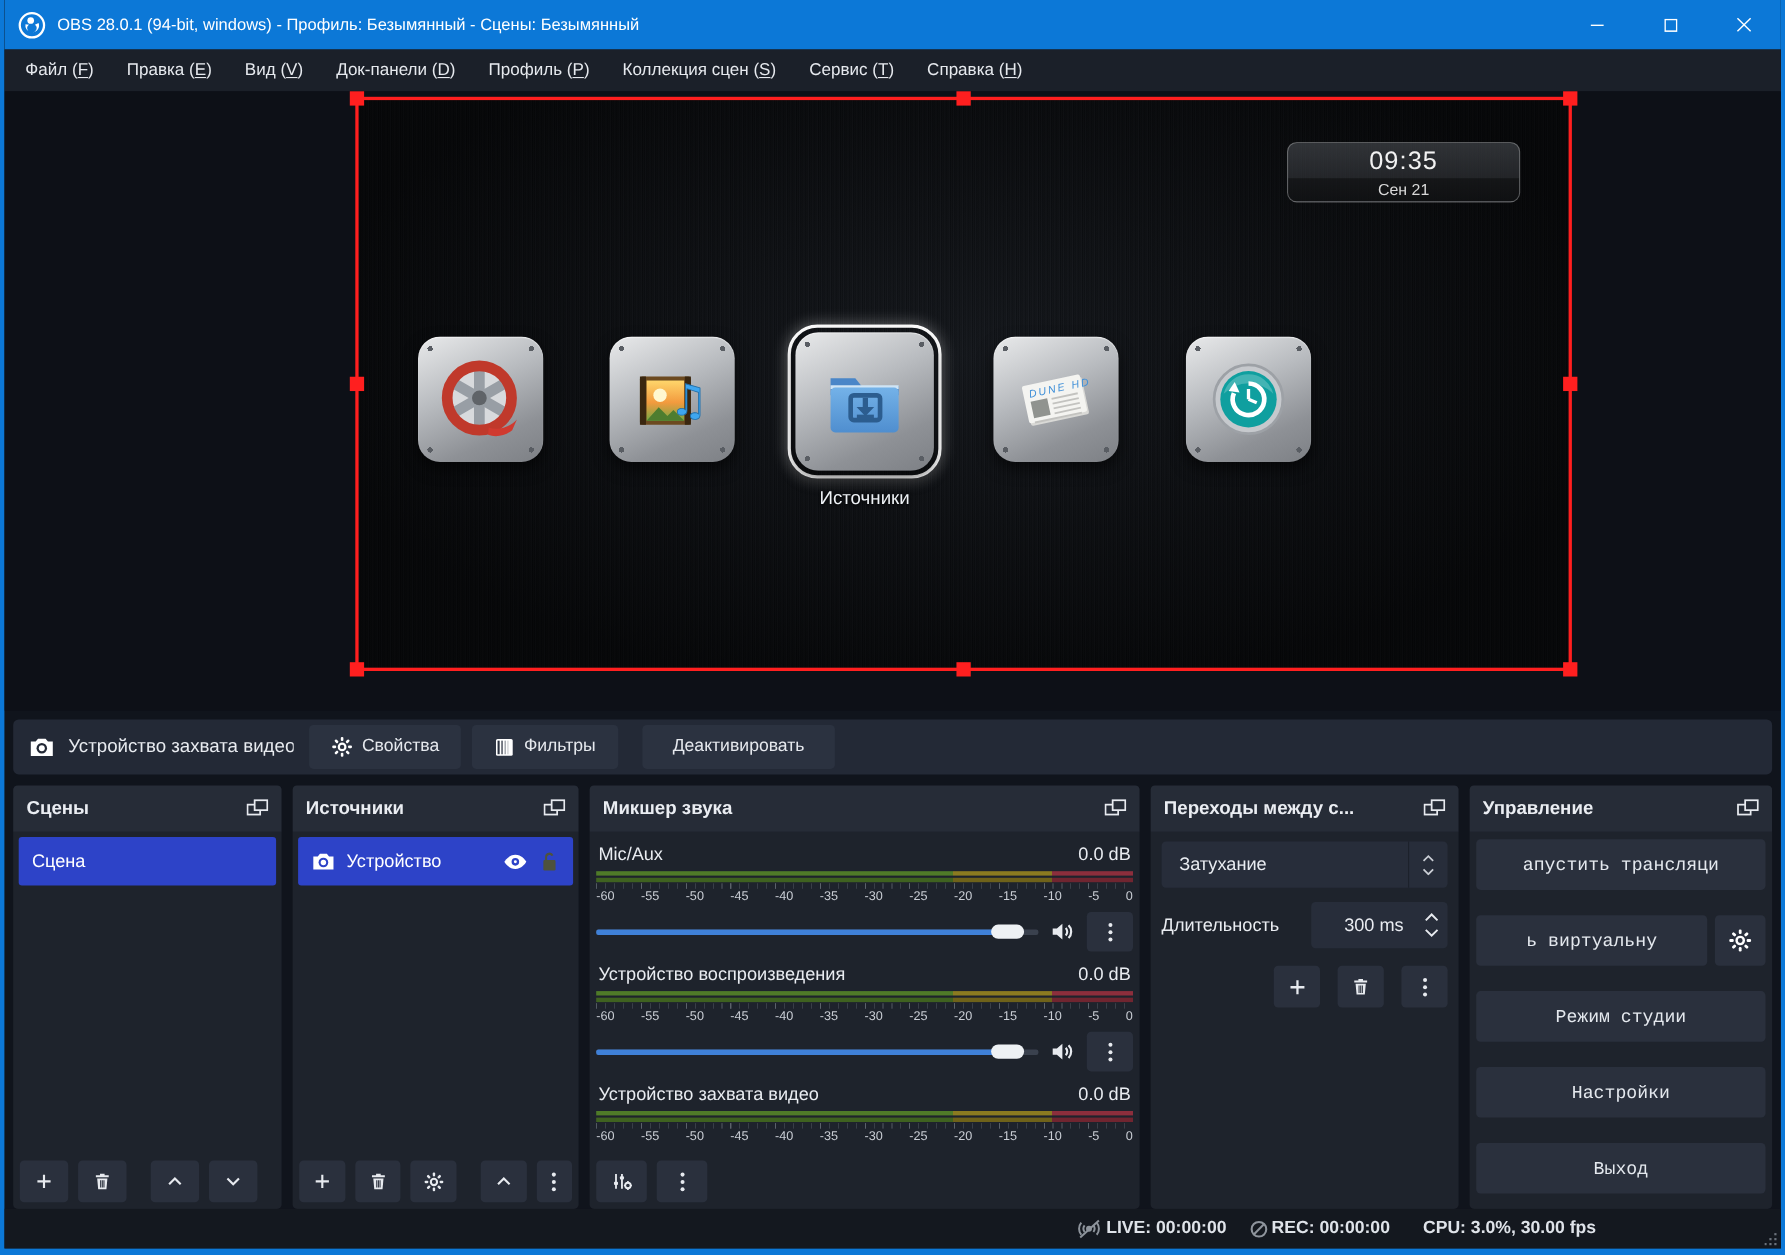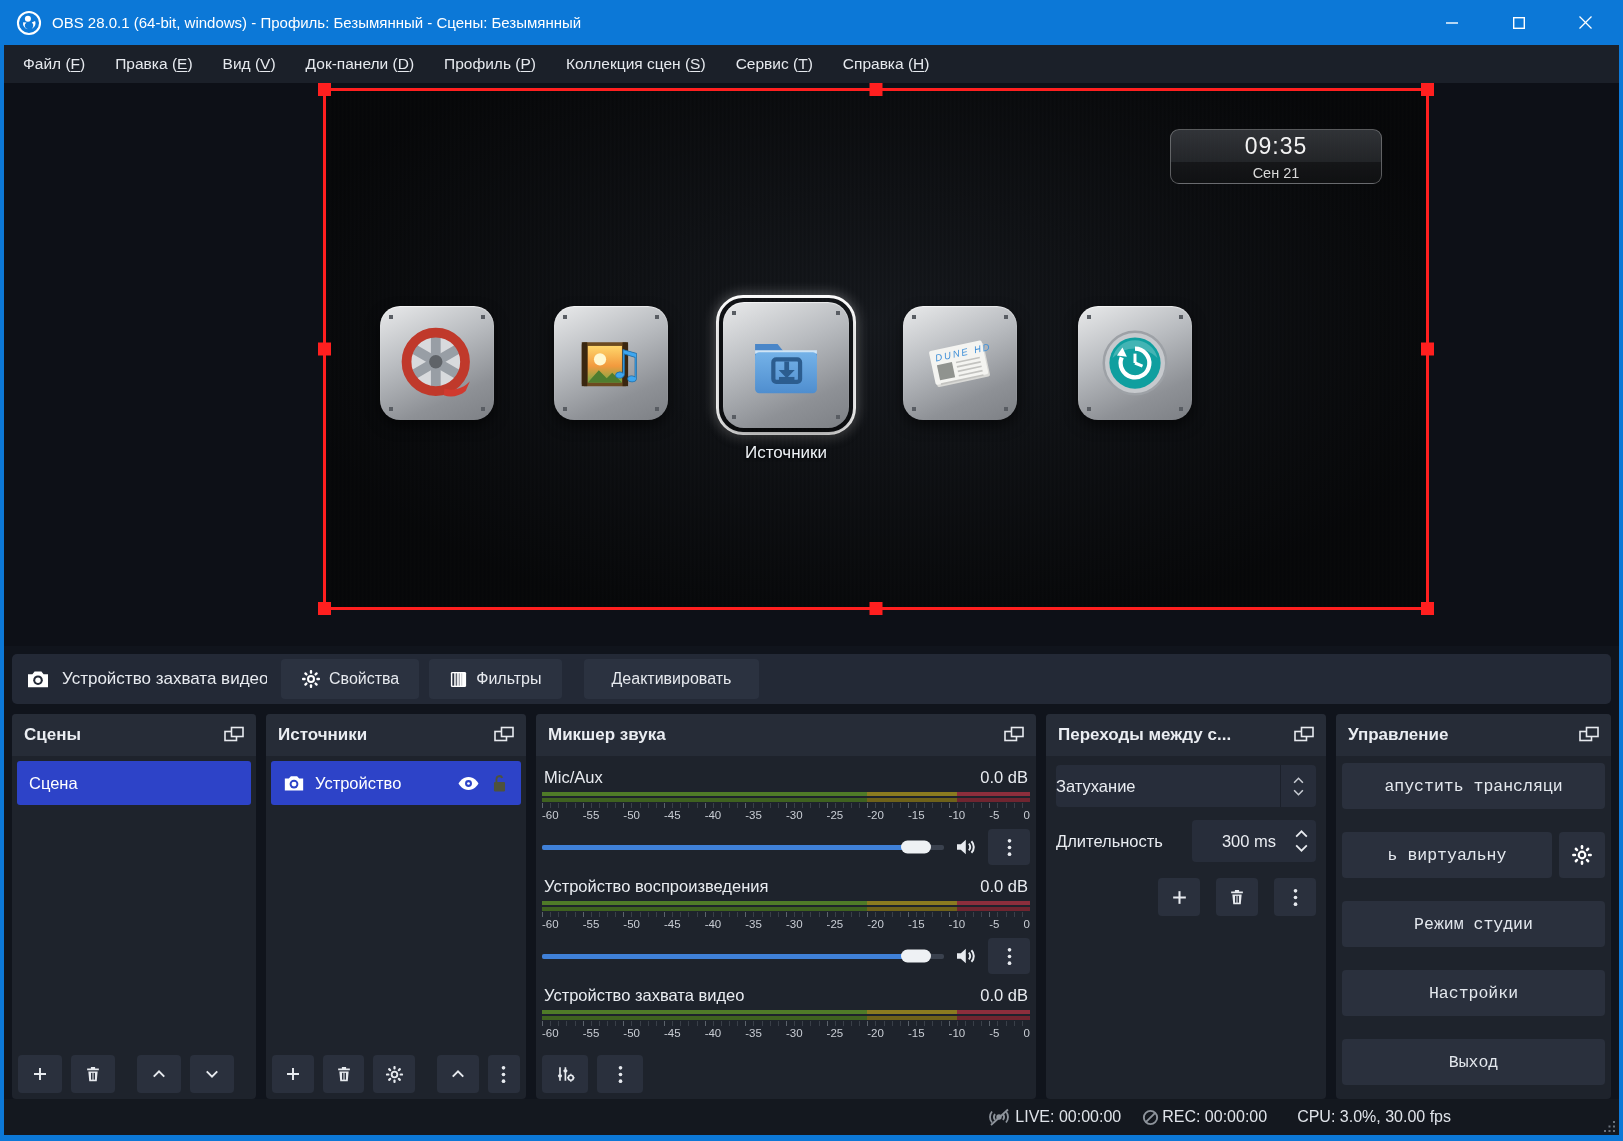--- a/index.html
+++ b/index.html
@@ -102,54 +102,54 @@
       repeating-linear-gradient(90deg,rgba(90,97,106,0.45) 0 1px,transparent 1px calc(100%/60));
   }
   .scale-labels { display:flex; justify-content:space-between; font-size:11.5px; color:#c9cdd4; margin-top:1px; }
   .slider-row { display:flex; align-items:center; gap:10px; margin:8px 0 4px 0; height:36px; }
   .slider { flex:1; height:5px; background:#3a414e; border-radius:2px; position:relative; }
   .slider .fill { position:absolute; left:0; top:0; bottom:0; width:93%; background:#3f80d8; border-radius:2px; }
   .slider .knob { position:absolute; left:93%; top:50%; transform:translate(-50%,-50%); width:30px; height:13px; border-radius:7px; background:#eef1f4; }
   
   .tr-body { padding:9px 10px 0 10px; }
   .dropdown { height:42px; background:#272d3a; border-radius:4px; display:flex; align-items:center; }
-  .dropdown .dval { padding-left:0; font-size:16.5px; color:#e9ecf1; }
+  .dropdown .dval { padding-left:16px; font-size:16.5px; color:#e9ecf1; }
   .dropdown .spin { margin-left:auto; width:36px; height:100%; border-left:1px solid #1c212b; display:flex; flex-direction:column; align-items:center; justify-content:center; gap:5px; }
   .dur-row { margin-top:13px; display:flex; align-items:center; }
   .dur-label { font-size:16.5px; color:#e9ecf1; }
   .spinbox { margin-left:auto; width:124px; height:42px; background:#272d3a; border-radius:4px; display:flex; align-items:center; }
   .spinbox .sval { flex:1; text-align:center; font-size:16.5px; color:#e9ecf1;padding-left:16px; }
   .spinbox .arrows { width:26px; display:flex; flex-direction:column; align-items:center; gap:6px; padding-right:4px; }
   .tr-foot { margin-top:16px; display:flex; justify-content:flex-end; gap:16px; }
   .tr-foot .tbtn { width:42px; }
   
   .ctrl-body { padding:7px 6px; display:flex; flex-direction:column; gap:23px;font-family:Liberation Mono, monospace; }
   .cbtn { height:46px; background:#2a303d; border-radius:4px; display:flex; align-items:center; justify-content:center;
     font-size:16.5px; color:#e4e8ee; overflow:hidden; white-space:nowrap; }
   .crow { display:flex; gap:7px; } .crow .cbtn.main { flex:1; } .crow .cbtn.sq { width:46px; flex:0 0 auto; }
   
   .statusbar { height:36px; background:#14181f; display:flex; align-items:center; flex:0 0 auto; position:relative; }
-  .status-cluster { margin-left:auto; margin-right:168px; display:flex; align-items:center; gap:2px; font-size:16px; color:#dfe3e9; }
+  .status-cluster { margin-left:auto; margin-right:168px; display:flex; align-items:center; gap:2px; font-size:16px; color:#dfe3e9;font-weight:bold; }
   .status-cluster .gap { width:16px; }
   .grip { position:absolute; right:3px; bottom:2px; }
   svg { display:block; }
 </style>
 </head>
 <body>
 
 <div class="titlebar">
   <span class="logo">
     <svg viewBox="0 0 24 24" width="26" height="26">
       <circle cx="12" cy="12" r="10.2" fill="none" stroke="#ffffff" stroke-width="1.9"></circle>
       <circle cx="11" cy="8" r="2.8" fill="#ffffff"></circle>
       <path d="M6.6 11.2a5.6 5.6 0 0 0 4.4 6.6 3.4 3.4 0 0 1-1.3-6.3z" fill="#ffffff"></path>
       <path d="M17.6 10.1a5.6 5.6 0 0 1-5.2 7.7 3.4 3.4 0 0 0 2.1-6.2z" fill="#ffffff"></path>
     </svg>
   </span>
-  <span class="title">OBS 28.0.1 (64-bit, windows) - Профиль: Безымянный - Сцены: Безымянный</span>
+  <span class="title">OBS 28.0.1 (94-bit, windows) - Профиль: Безымянный - Сцены: Безымянный</span>
   <div class="winbtns">
     <div class="winbtn">
       <svg width="12" height="2" viewBox="0 0 12 2">
           <line x1="0" y1="1" x2="12" y2="1" stroke="#fff" stroke-width="1.4"></line>
         </svg>
     </div>
     <div class="winbtn">
       <svg width="12" height="12" viewBox="0 0 12 12">
           <rect x="0.7" y="0.7" width="10.6" height="10.6" fill="none" stroke="#fff" stroke-width="1.4"></rect>
         </svg>

